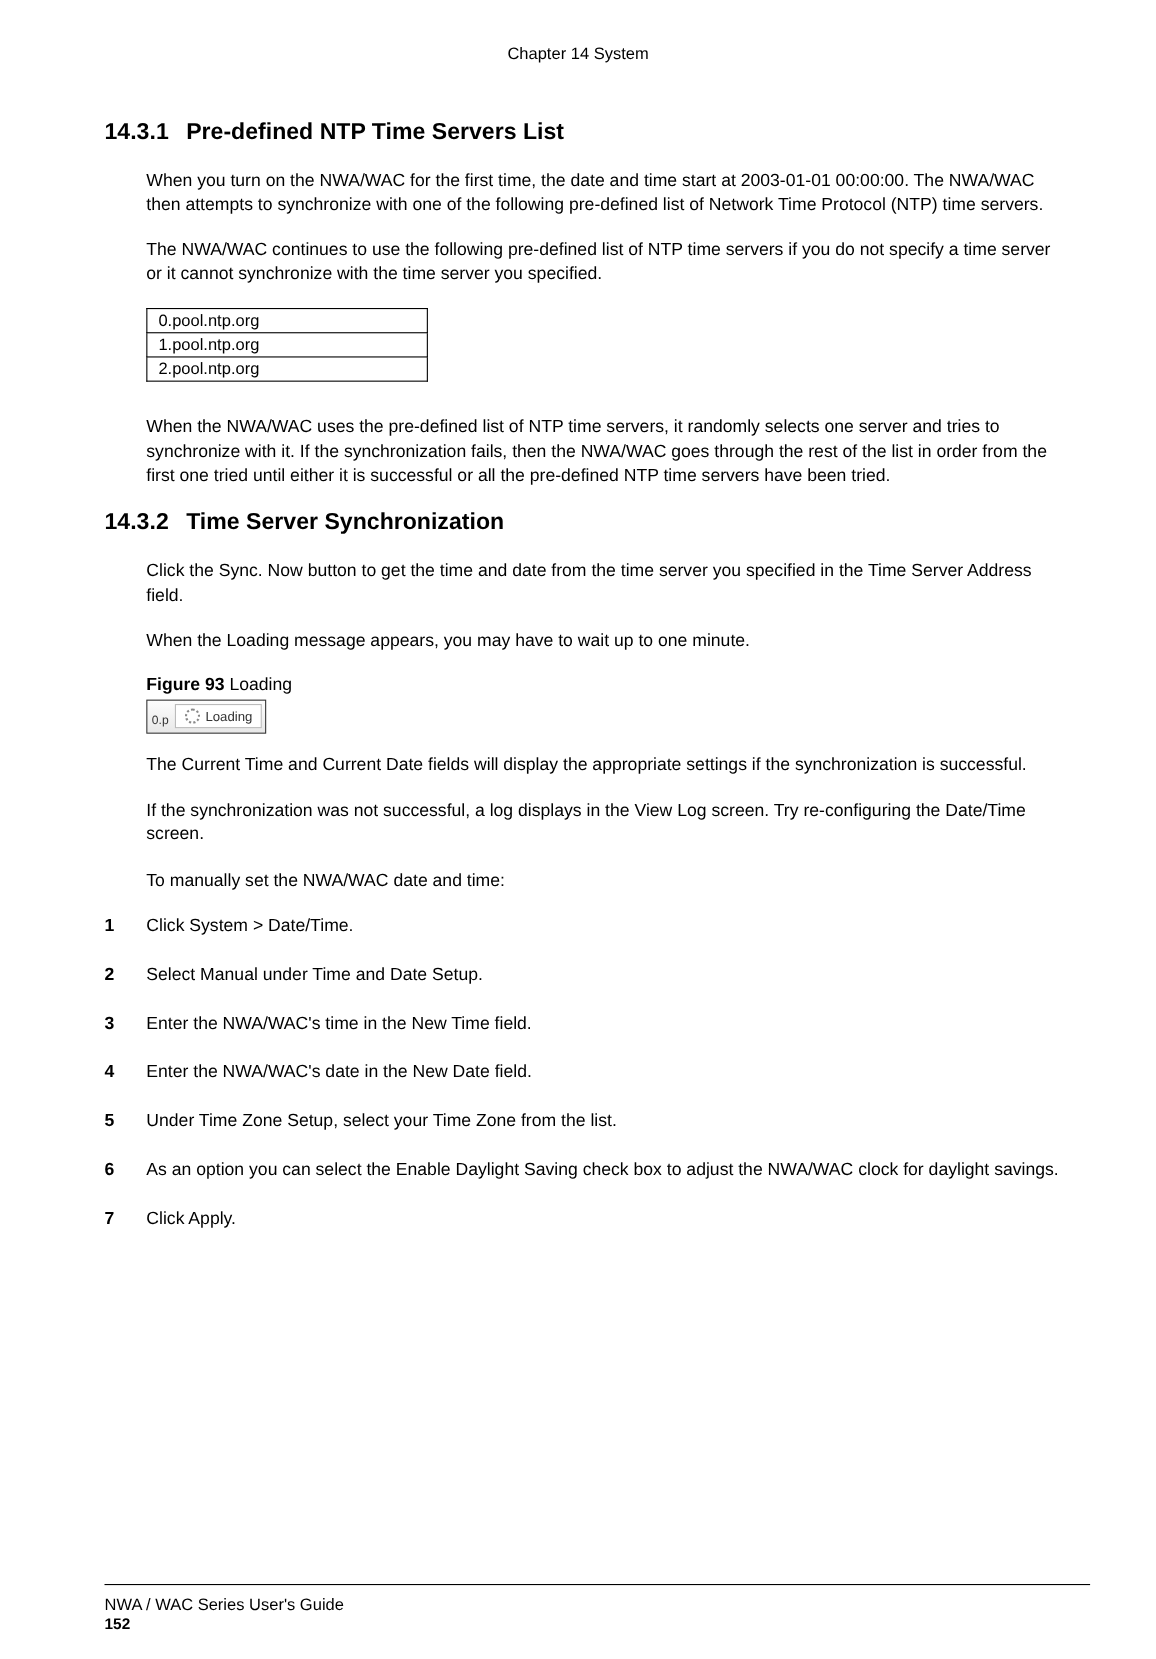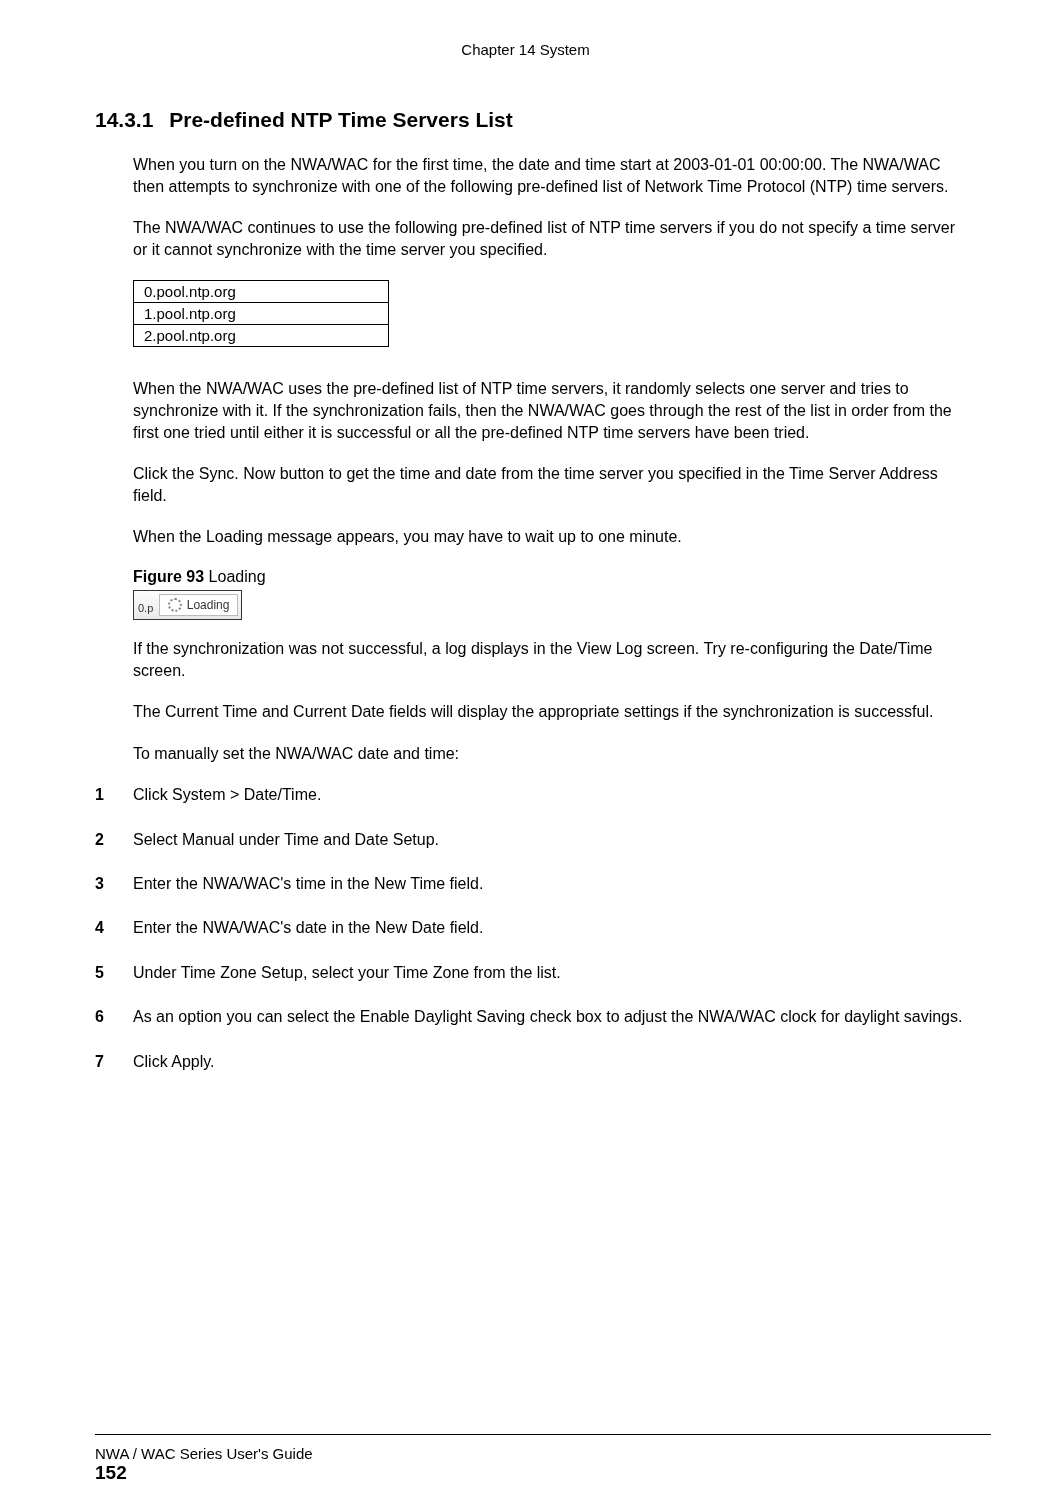--- a/index.html
+++ b/index.html
@@ -127,21 +127,21 @@
       text-align: left;
       border-top: 1px solid #000;
       margin-left: 95px;
       margin-right: 60px;
       padding-top: 10px;
     }
     .footer-title {
       font-size: 15px;
     }
     .footer-pagenum {
-      font-size: 19px;
+      font-size: 14px;
       font-weight: bold;
     }
   </style>
 </head>
 <body>
 
 <div class="page-header">
   <span>Chapter 14 System</span>
 </div>
 
@@ -166,20 +166,24 @@
           </tr>
       <tr>
             <td>2.pool.ntp.org</td>
           </tr>
     </tbody>
       </table>
 
     <p class="paragraph">When the NWA/WAC uses the pre-defined list of NTP time servers, it randomly selects one server and tries to synchronize with it. If the synchronization fails, then the NWA/WAC goes through the rest of the list in order from the first one tried until either it is successful or all the pre-defined NTP time servers have been tried.</p>
   </div>
 
+  <h2 class="section-heading">
+    <span class="section-number">14.3.2</span>
+    <span class="section-title">Time Server Synchronization</span>
+  </h2>
 
   <div class="indented">
     <p class="paragraph">
       <span>Click the </span><span class="bold">Sync. Now</span><span> button to get the time and date from the time server you specified in the </span><span class="bold">Time Server Address</span><span> field.</span>
     </p>
 
     <p class="paragraph">
       <span>When the </span><span class="bold">Loading</span><span> message appears, you may have to wait up to one minute.</span>
     </p>
 
@@ -189,25 +193,25 @@
 
     <div class="loading-figure-wrap">
       <span class="loading-backdrop">0.p</span>
       <span class="loading-inner">
         <span class="spinner-icon"></span>
         <span class="loading-text">Loading</span>
       </span>
     </div>
 
     <p class="paragraph">
+      <span>The </span><span class="bold">Current Time</span><span> and </span><span class="bold">Current Date</span><span> fields will display the appropriate settings if the synchronization is successful.</span>
+    </p>
+
+    <p class="paragraph">
       <span>If the synchronization was not successful, a log displays in the </span><span class="bold">View Log</span><span> screen. Try re-configuring the </span><span class="bold">Date/Time</span><span> screen.</span>
-    </p>
-
-    <p class="paragraph">
-      <span>The </span><span class="bold">Current Time</span><span> and </span><span class="bold">Current Date</span><span> fields will display the appropriate settings if the synchronization is successful.</span>
     </p>
 
     <p class="paragraph">To manually set the NWA/WAC date and time:</p>
   </div>
 
   <ol class="step-list">
     <li>
       <span class="step-num">1</span>
       <span>Click </span><span class="bold">System &gt; Date/Time</span><span>.</span>
     </li>

